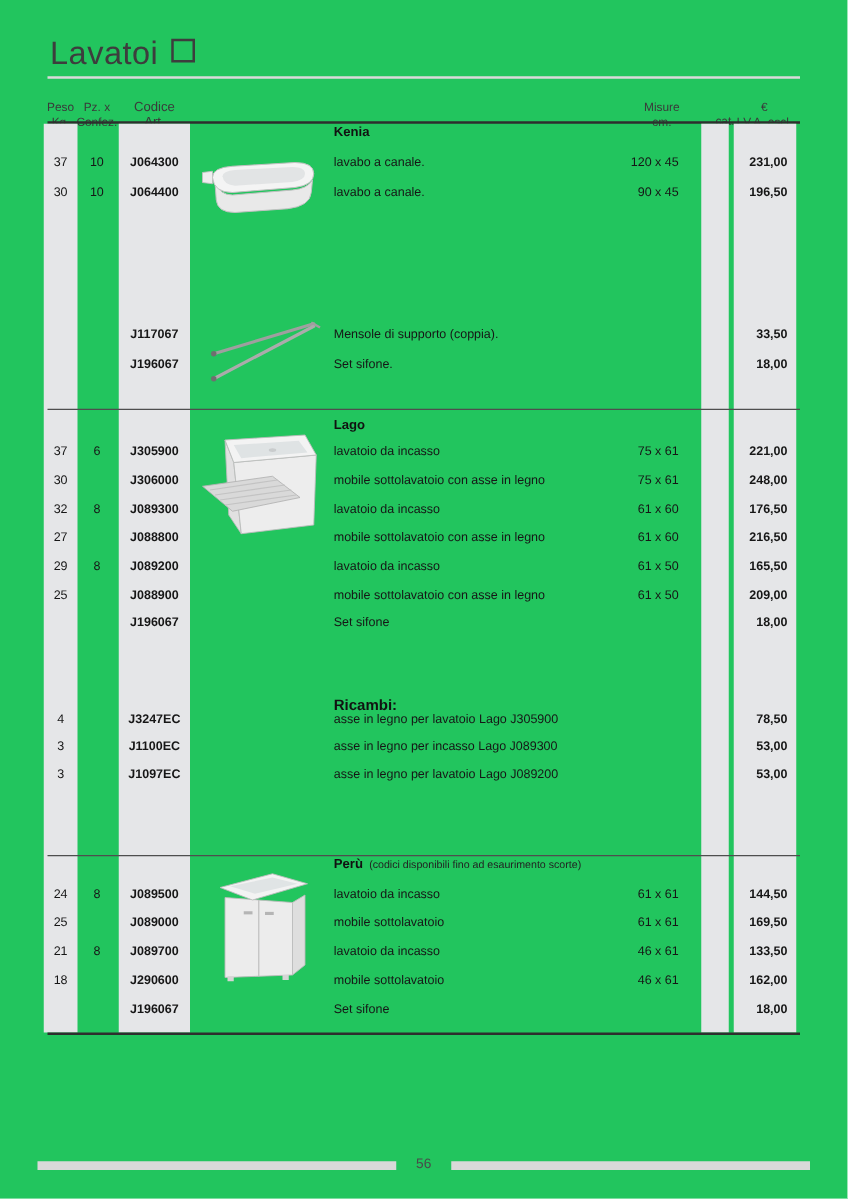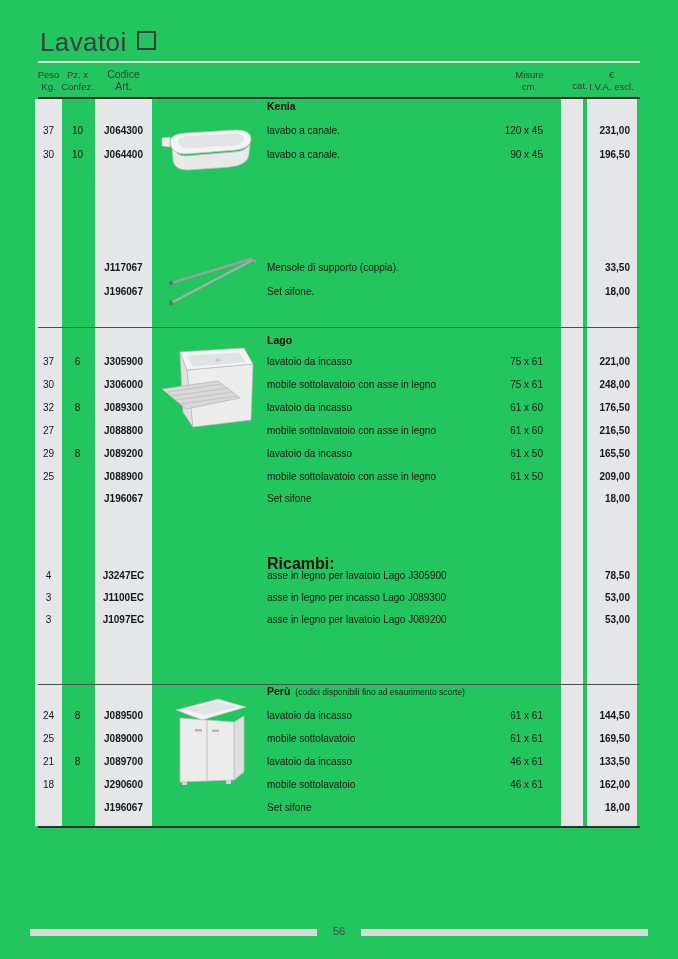--- a/index.html
+++ b/index.html
@@ -5,21 +5,21 @@
   html,body{margin:0;padding:0;background:#ffffff;}
   .page{
     position:relative;width:678px;height:959px;background:#22c55e;overflow:hidden;
     font-family:"Liberation Sans","DejaVu Sans",sans-serif;color:#161616;
   }
   
   .title{position:absolute;left:40px;top:27px;font-size:26px;font-weight:400;color:#3d3d3d;letter-spacing:.4px;}
   .title-square{display:inline-block;width:15px;height:15px;border:2px solid #3d3d3d;margin-left:10px;transform:translateY(-1px);}
   .title-rule{position:absolute;left:38px;top:61px;width:602px;height:2px;background:#dadada;}
   
-  .hlabel{position:absolute;font-size:9.5px;line-height:11.5px;color:#3a3a3a;text-align:center;}
+  .hlabel{position:absolute;font-size:9.5px;line-height:11.5px;color:#3a3a3a;text-align:center;margin-top:12px;}
   .header-rule{position:absolute;left:38px;top:97px;width:602px;height:2px;background:#2e2e2e;}
   
   .band{position:absolute;top:99px;height:727px;background:#e5e6e8;}
   .band.peso{left:35px;width:27px;}
   .band.code{left:95px;width:57px;}
   .band.cat{left:561px;width:22px;}
   .band.price{left:587px;width:50px;}
   
   .sec-rule{position:absolute;left:38px;width:602px;height:1px;background:#4e4e4e;}
   .bottom-rule{position:absolute;left:38px;top:826px;width:602px;height:2px;background:#2e2e2e;}
@@ -198,21 +198,21 @@
   </div>
   <div class="row" style="top:491px;">
     <span class="cell c-peso"></span>
     <span class="cell c-pz"></span>
     <span class="cell c-code">J196067</span>
     <span class="cell c-desc">Set sifone</span>
     <span class="cell c-size"></span>
     <span class="cell c-price">18,00</span>
   </div>
 
-  <div class="sec-label" style="top:556px;font-size:16px;"><span>Ricambi:</span></div>
+  <div class="sec-label" style="top:556px;font-size:12px;"><span>Ricambi:</span></div>
   <div class="row" style="top:568px;">
     <span class="cell c-peso">4</span>
     <span class="cell c-pz"></span>
     <span class="cell c-code">J3247EC</span>
     <span class="cell c-desc">asse in legno per lavatoio Lago J305900</span>
     <span class="cell c-size"></span>
     <span class="cell c-price">78,50</span>
   </div>
   <div class="row" style="top:590px;">
     <span class="cell c-peso">3</span>

